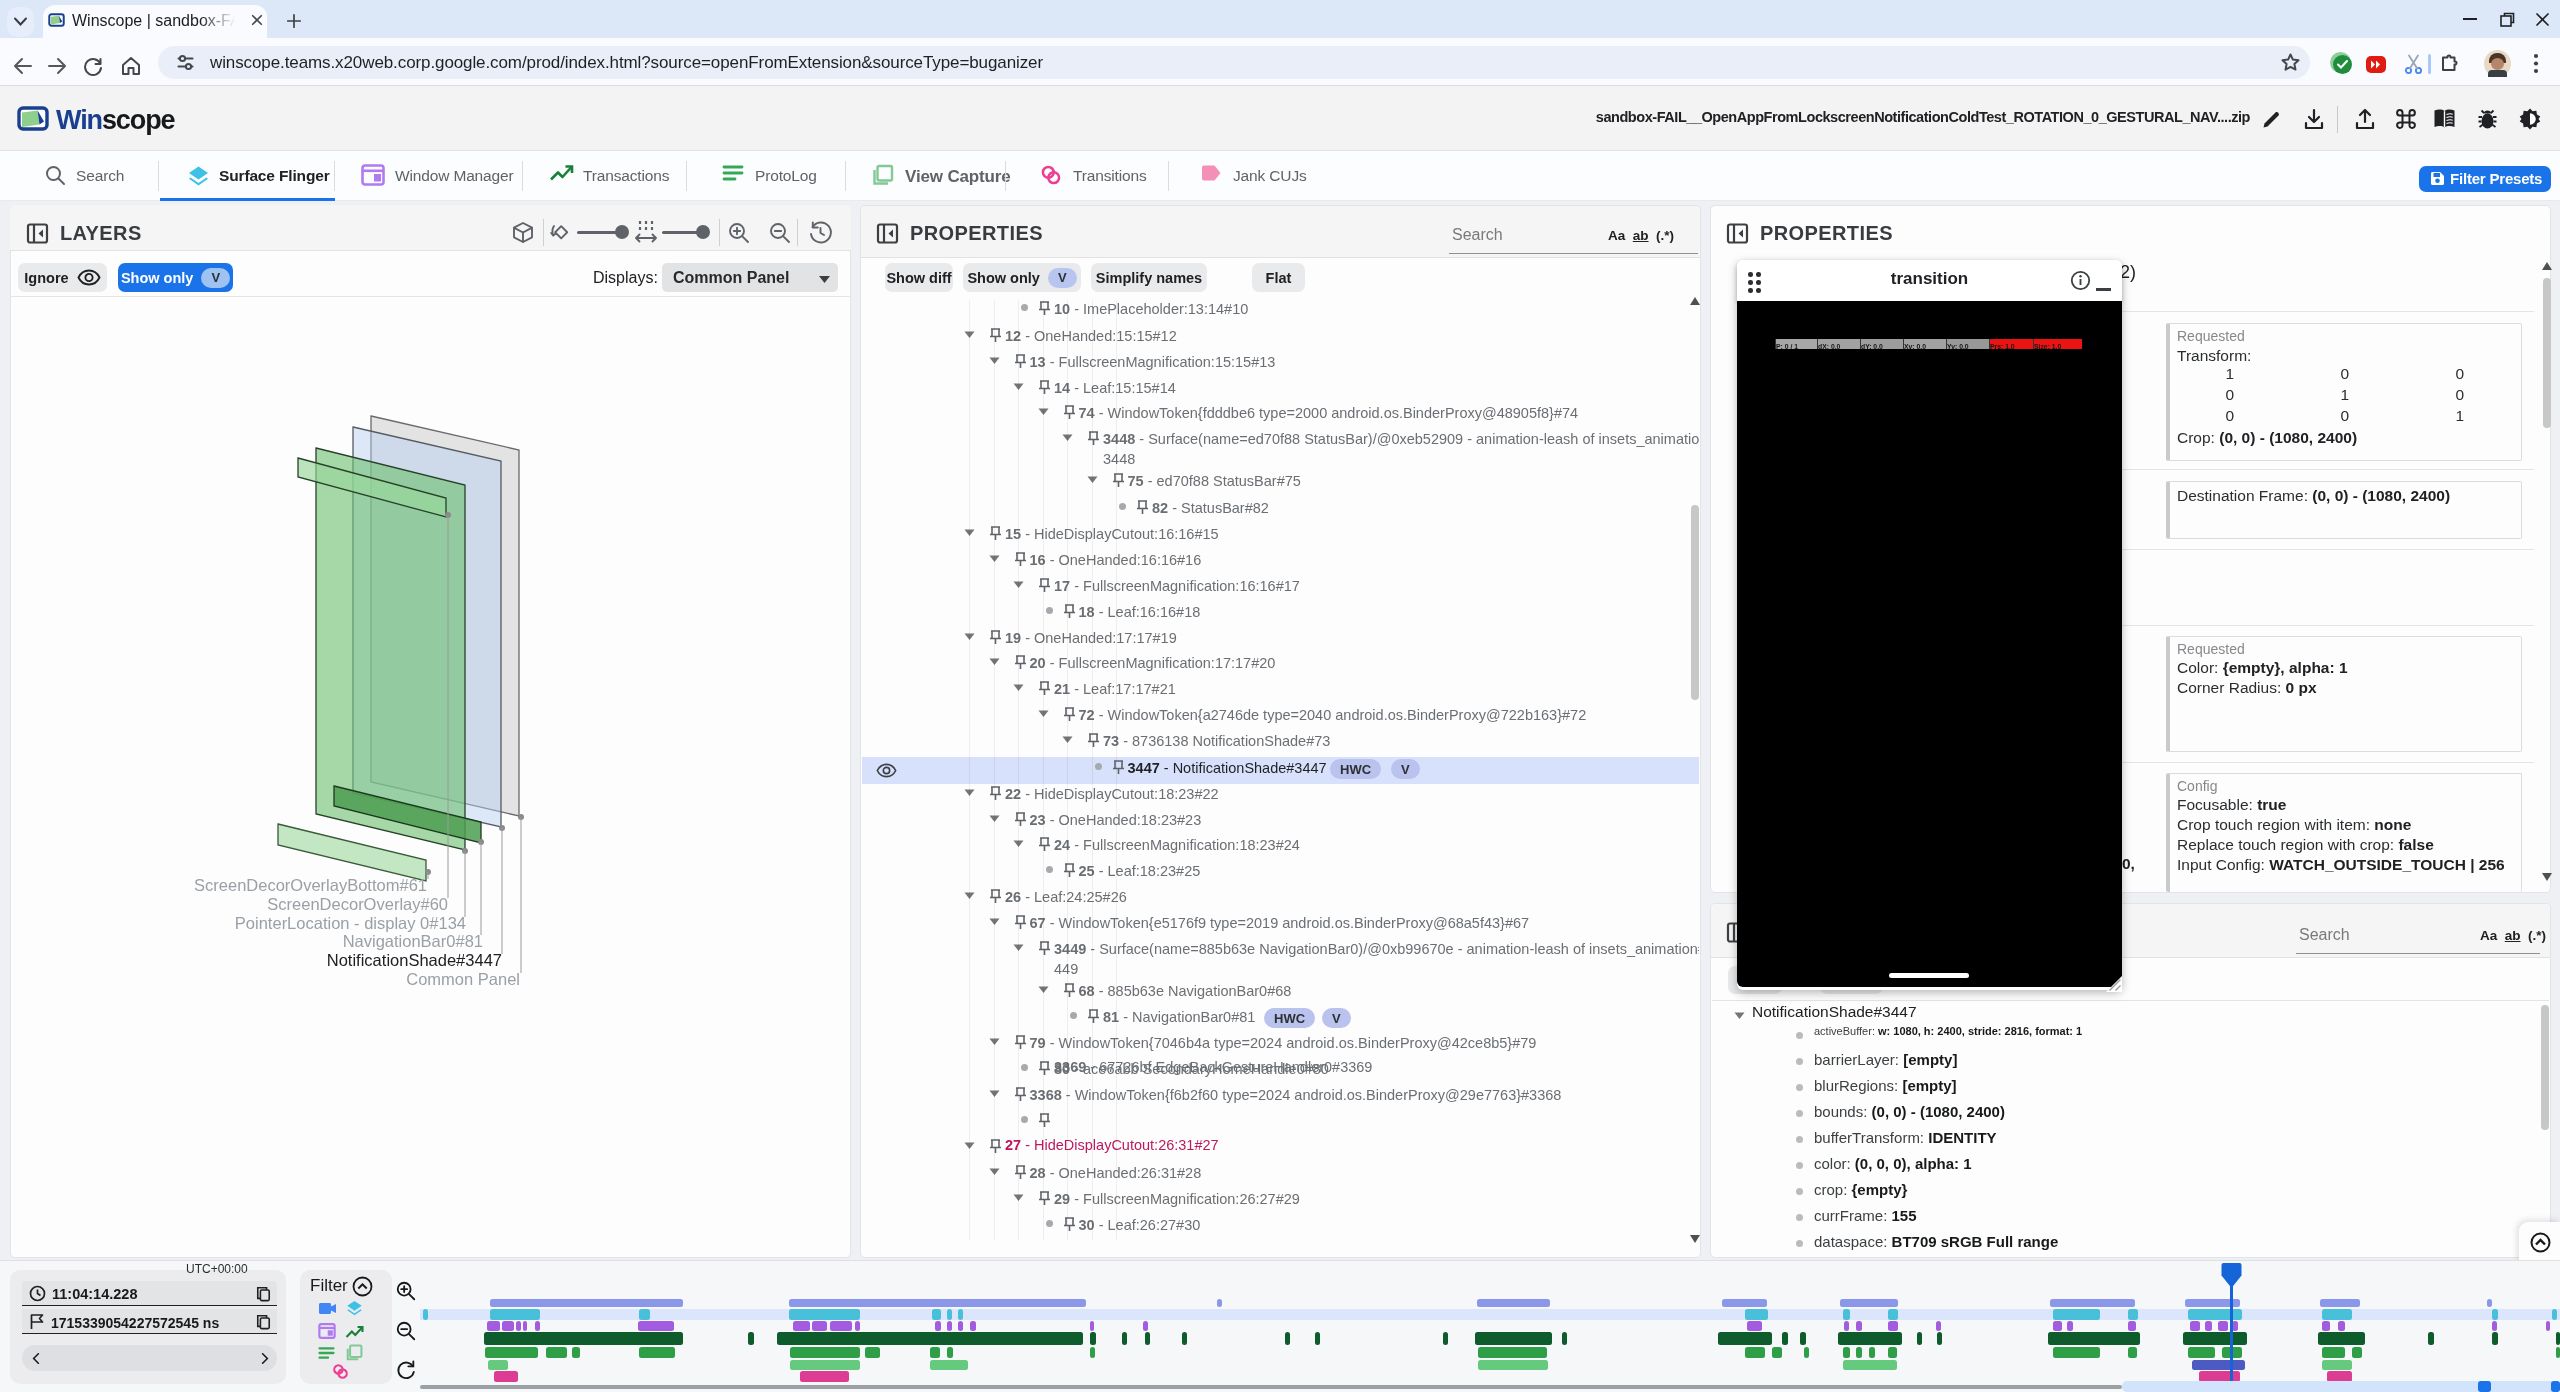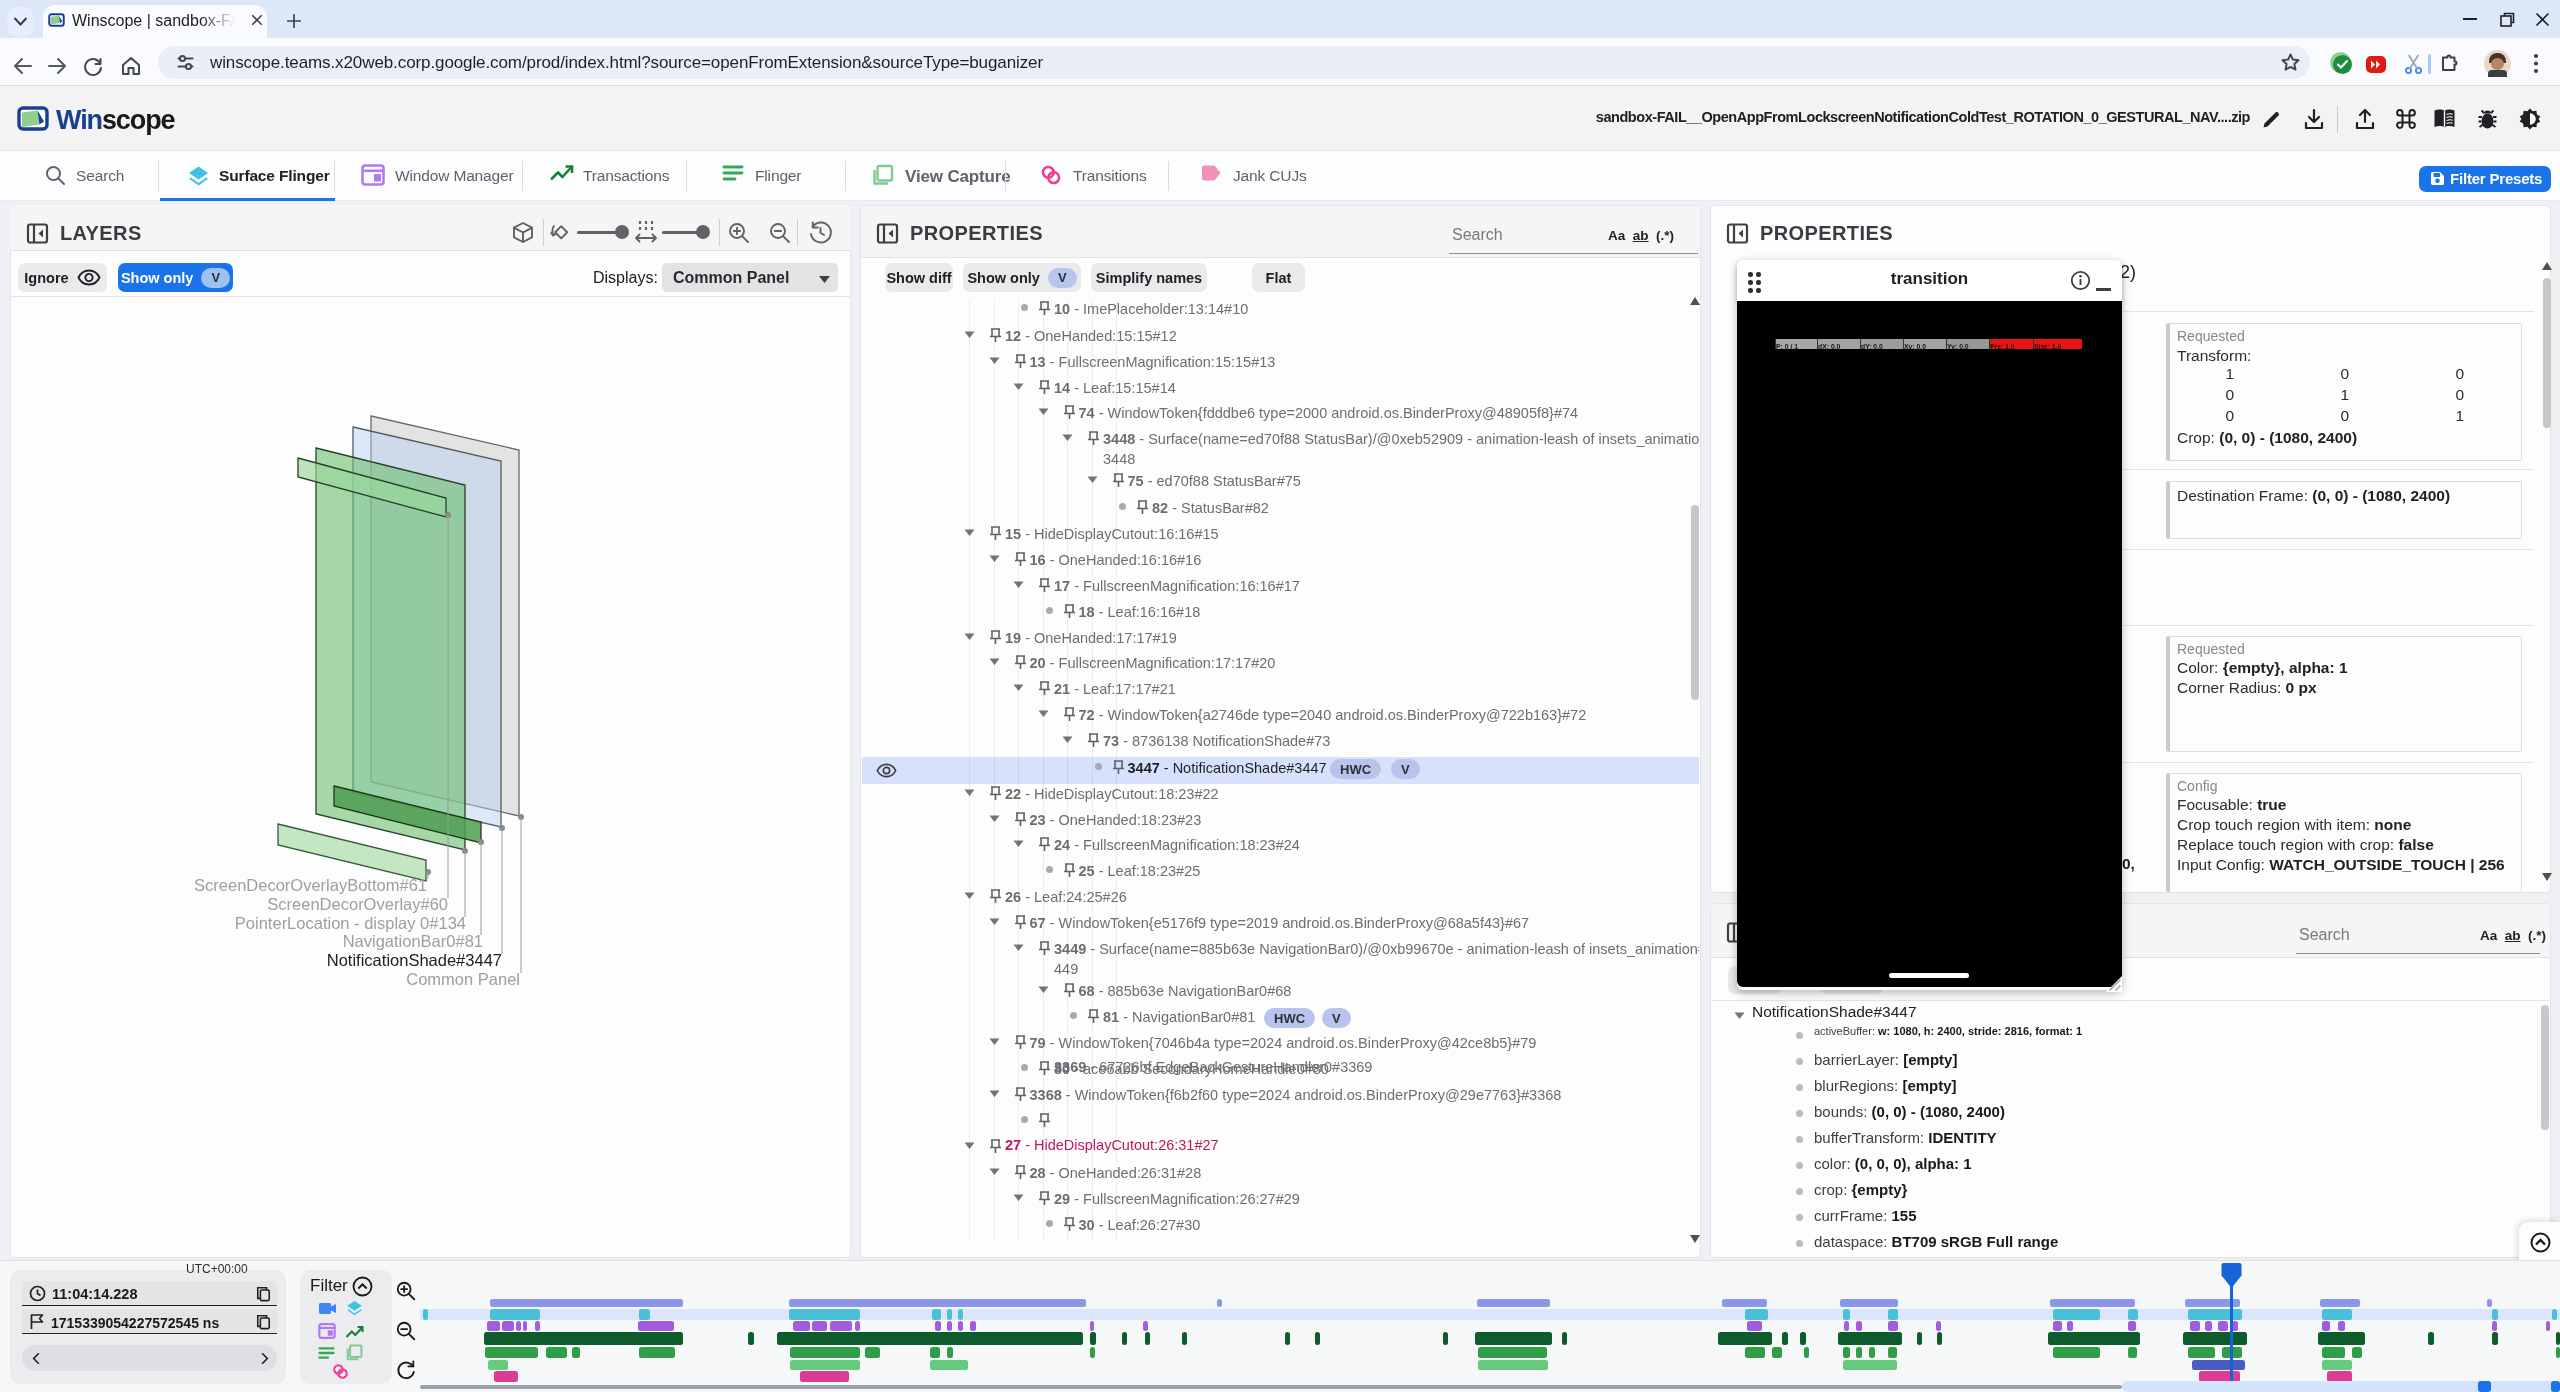--- a/index.html
+++ b/index.html
@@ -173,21 +173,21 @@
       <path d="M16.5 2.5 H23 V9" stroke="#188038" stroke-width="2.6" fill="none"></path>
     </svg>
   </div>
 <div class="a" style="left:583px;top:167px;font-size:15.5px;letter-spacing:-0.15px;font-weight:normal;color:#5f6368">Transactions</div>
 <div class="vline" style="left:686px;top:161px;height:30px"></div>
 <div class="a" style="left:722px;top:164px">
     <svg width="22" height="18" viewBox="0 0 22 18">
       <path d="M2 3 H20 M2 9 H20 M2 15 H13" stroke="#34a853" stroke-width="2.8" stroke-linecap="round"></path>
     </svg>
   </div>
-<div class="a" style="left:755px;top:167px;font-size:15.5px;letter-spacing:-0.15px;font-weight:normal;color:#5f6368">Flinger</div>
+<div class="a" style="left:755px;top:167px;font-size:15.5px;letter-spacing:-0.15px;font-weight:normal;color:#5f6368">ProtoLog</div>
 <div class="vline" style="left:845px;top:161px;height:30px"></div>
 <div class="a" style="left:871px;top:164px">
     <svg width="23" height="23" viewBox="0 0 23 23">
       <rect x="6.5" y="2" width="14.5" height="14.5" rx="1.5" fill="none" stroke="#81c995" stroke-width="2.4"></rect>
       <path d="M3.5 6 V19.5 H17" fill="none" stroke="#81c995" stroke-width="2.4"></path>
     </svg>
   </div>
 <div class="a" style="left:905px;top:167px;font-size:17px;letter-spacing:-0.15px;font-weight:bold;color:#5f6368">View Capture</div>
 <div class="vline" style="left:1005px;top:161px;height:30px"></div>
 <div class="a" style="left:1038px;top:164px">

